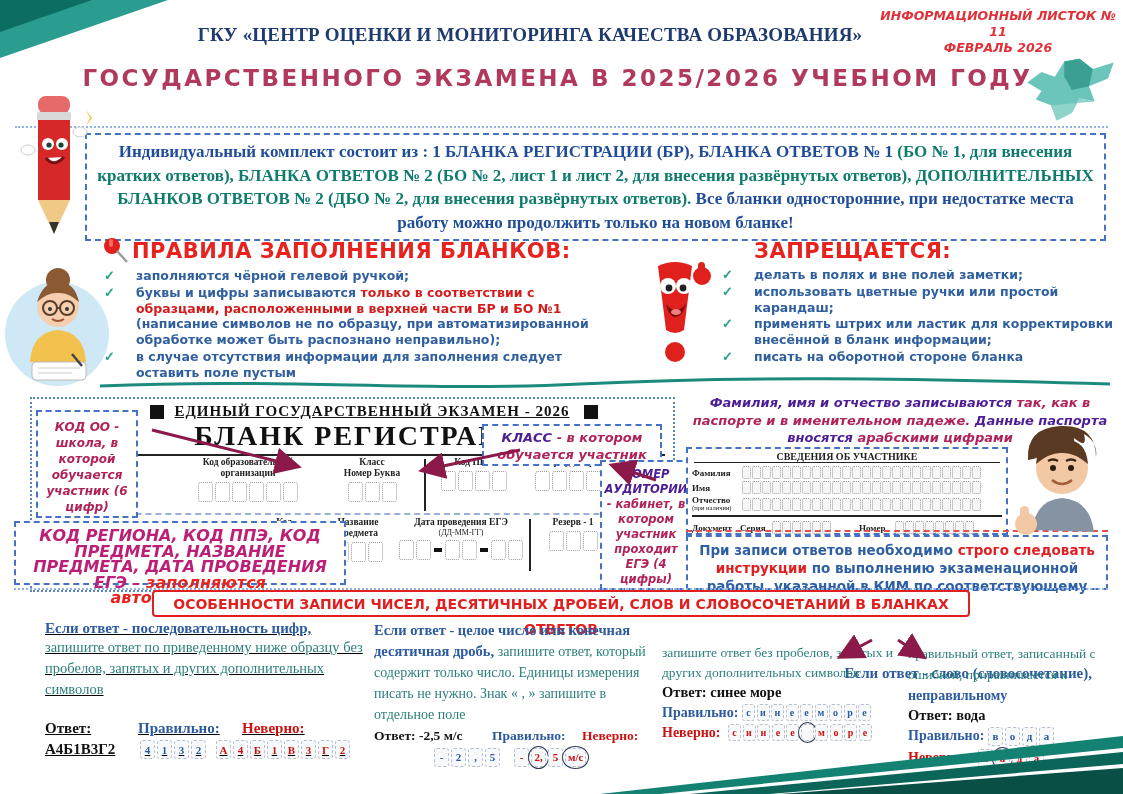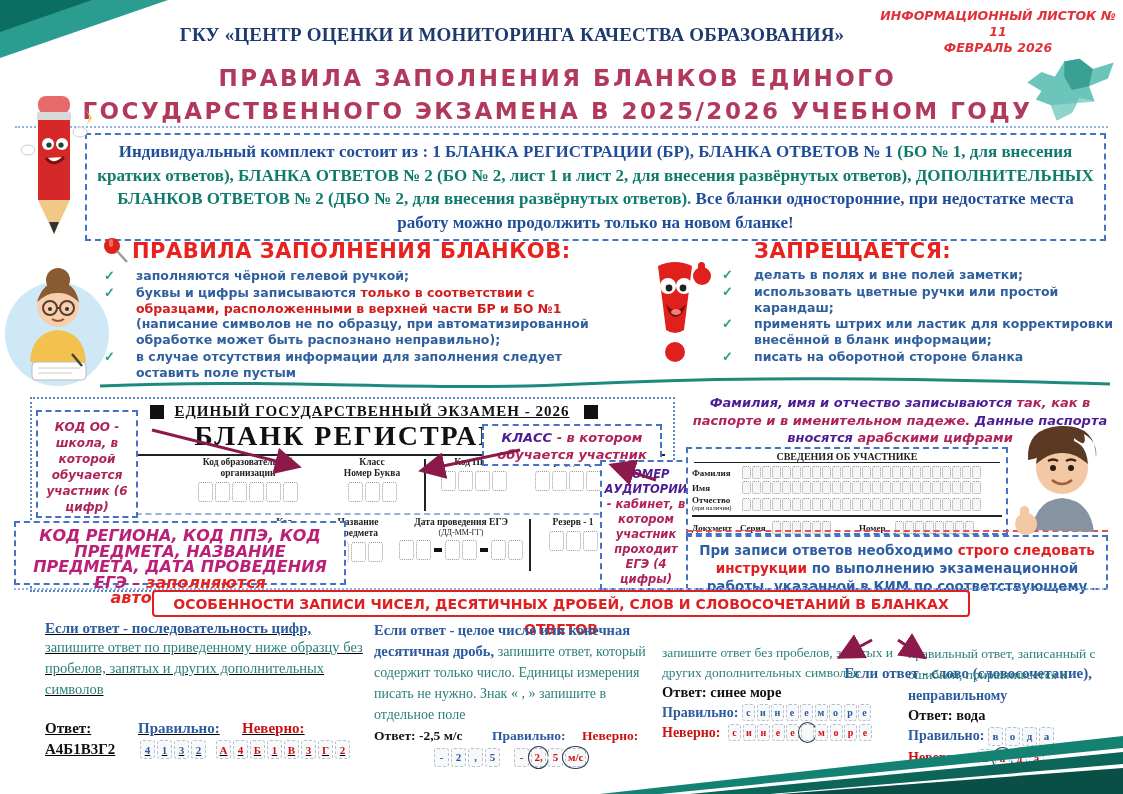--- a/index.html
+++ b/index.html
@@ -1,20 +1,20 @@
 <!DOCTYPE html>
 <html><head>
 <meta charset="utf-8">
 <style>
   html,body{margin:0;padding:0;background:#e9e9e9;}
   .page{position:relative;width:1123px;height:794px;background:#fff;overflow:hidden;
         font-family:"Liberation Sans",sans-serif;margin:0 auto;}
   .abs{position:absolute;}
   
-  .org-title{left:147px;top:24px;width:730px;text-align:center;color:#1e3a6e;
+  .org-title{left:165px;top:24px;width:730px;text-align:center;color:#1e3a6e;
     font:bold 19px "Liberation Serif",serif;letter-spacing:.2px;}
   .issue{left:878px;top:8px;width:240px;text-align:center;color:#e03038;
     font:bold italic 12.5px "DejaVu Sans",sans-serif;line-height:16px;}
   .main-title{left:60px;top:62px;width:995px;text-align:center;color:#b13a5c;
     font:bold 23px "DejaVu Sans",sans-serif;letter-spacing:2.5px;line-height:33px;}
   .title-dotline{left:15px;top:126px;width:1093px;border-top:2px dotted #8fb4e3;}
   
   .intro-box{left:85px;top:133px;width:1001px;border:2px dashed #4472c4;background:#fff;
     text-align:center;font:bold 17px "Liberation Serif",serif;line-height:23.5px;padding:5px 8px;}
   .ib{color:#1f4d9a}.it{color:#0e7b6d}
@@ -118,21 +118,20 @@
 <body>
 
 <div class="page">
 
   <div class="abs org-title">ГКУ «ЦЕНТР ОЦЕНКИ И МОНИТОРИНГА КАЧЕСТВА ОБРАЗОВАНИЯ»</div>
   <div class="abs issue">
     <div>ИНФОРМАЦИОННЫЙ ЛИСТОК № 11</div>
     <div>ФЕВРАЛЬ 2026</div>
   </div>
   <div class="abs main-title">
-    <div>ПРАВИЛА ЗАПОЛНЕНИЯ БЛАНКОВ ЕДИНОГО</div>
     <div>ГОСУДАРСТВЕННОГО ЭКЗАМЕНА В 2025/2026 УЧЕБНОМ ГОДУ</div>
   </div>
   <svg class="abs mascot" style="left:1022px;top:52px" width="96" height="76" viewBox="0 0 100 80">
     <path d="M5,32 L20,21 L34,26 L44,10 L60,7 L74,18 L96,11 L90,28 L70,36 L76,52 L60,49 L52,64 L36,72 L30,56 L14,50 L20,41 Z" fill="#6cc5ba"></path>
     <path d="M44,10 L60,7 L74,18 L70,36 L52,40 L44,26 Z" fill="#3aa093"></path>
     <path d="M76,52 L60,49 L52,64 L36,72 L30,56 Z" fill="#8fd4cb"></path>
   </svg>
   <div class="abs title-dotline"></div>
 
   <svg class="abs mascot" style="left:8px;top:92px" width="96" height="150" viewBox="0 0 96 150">

